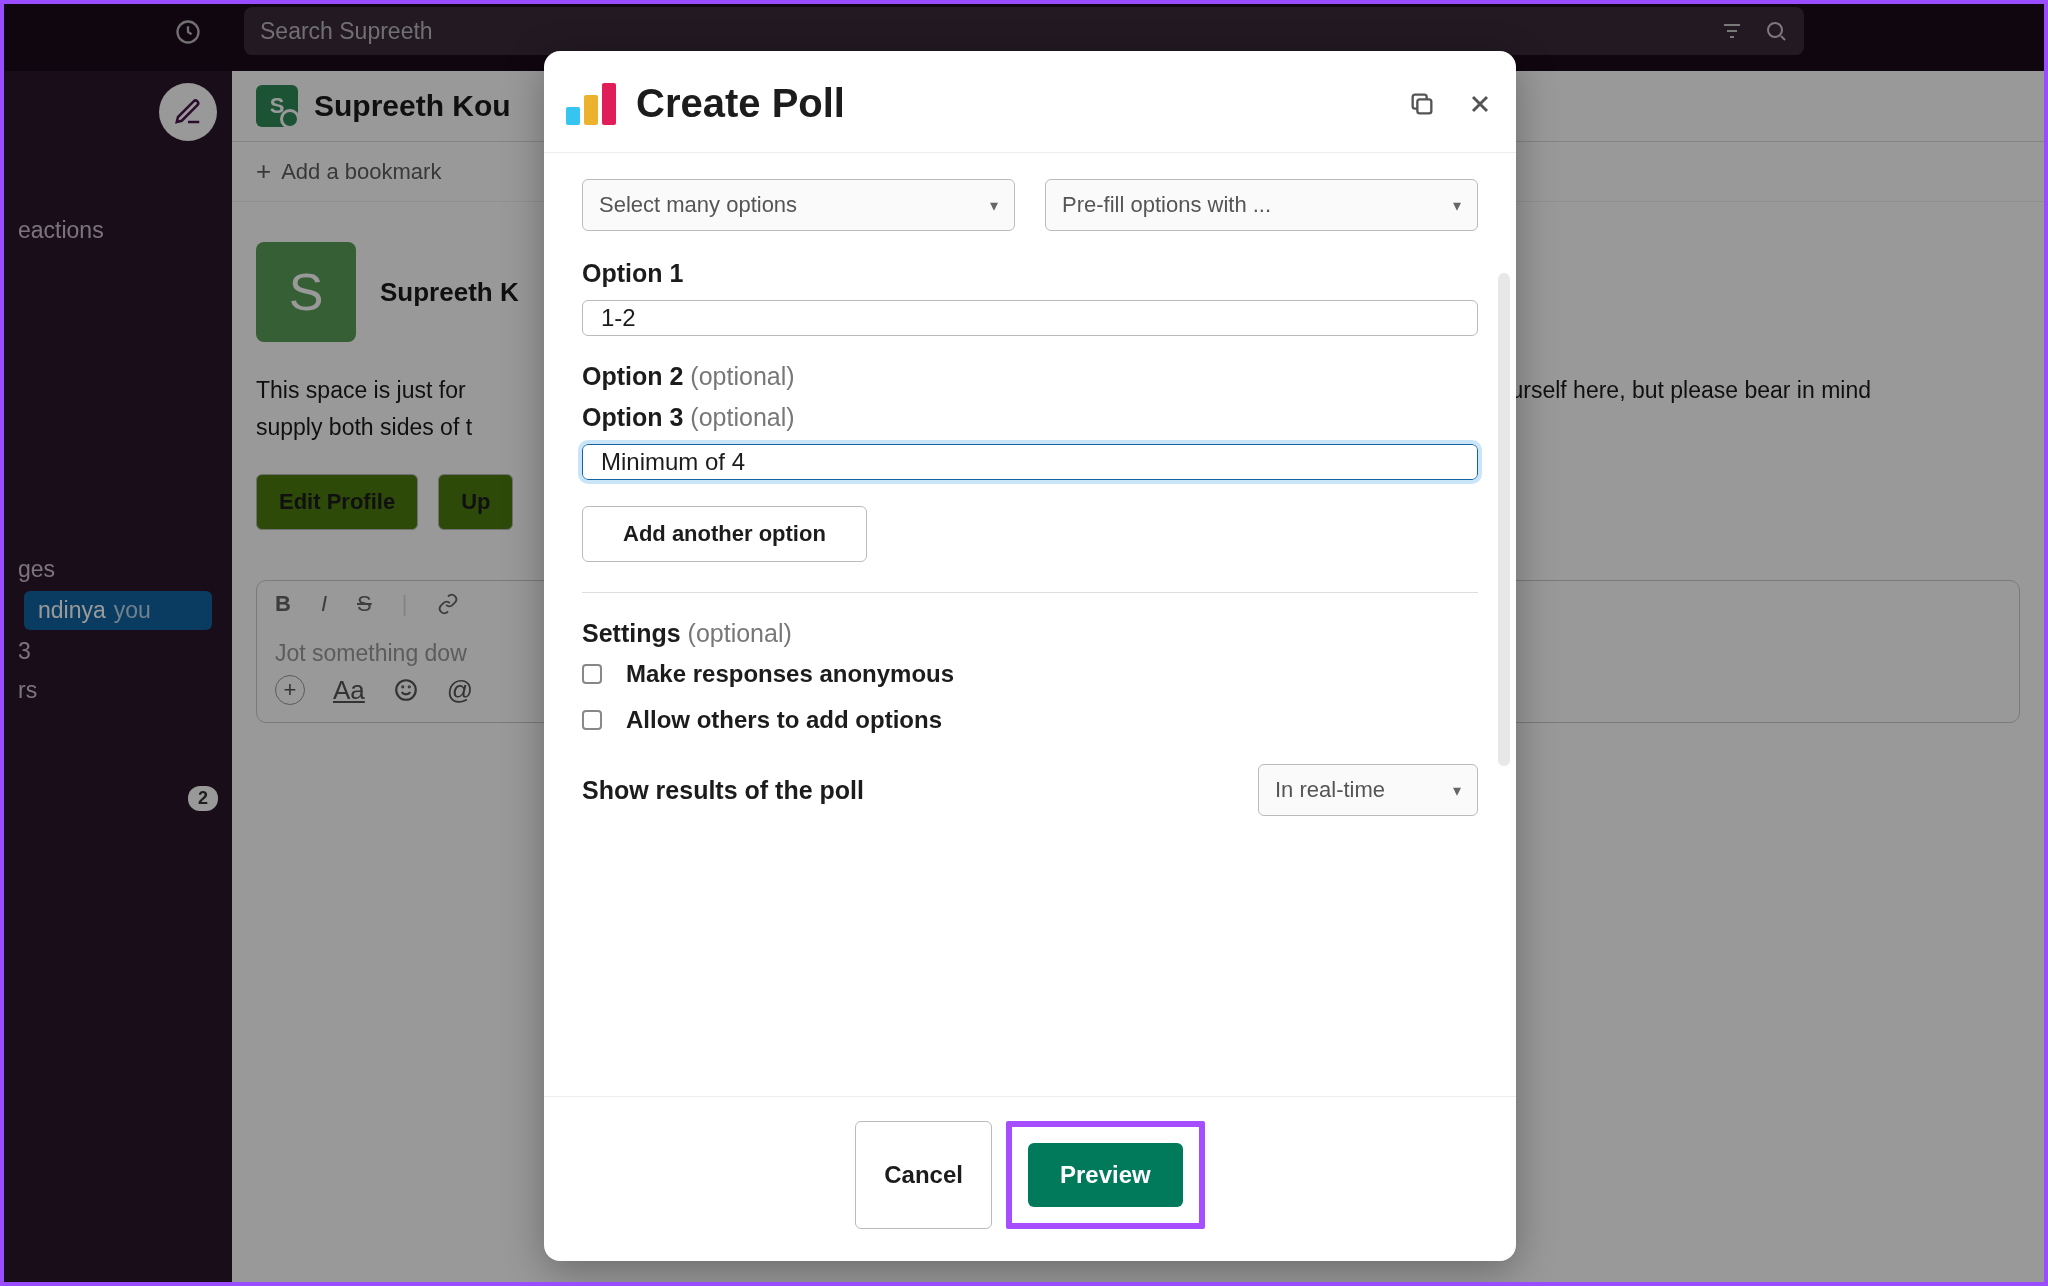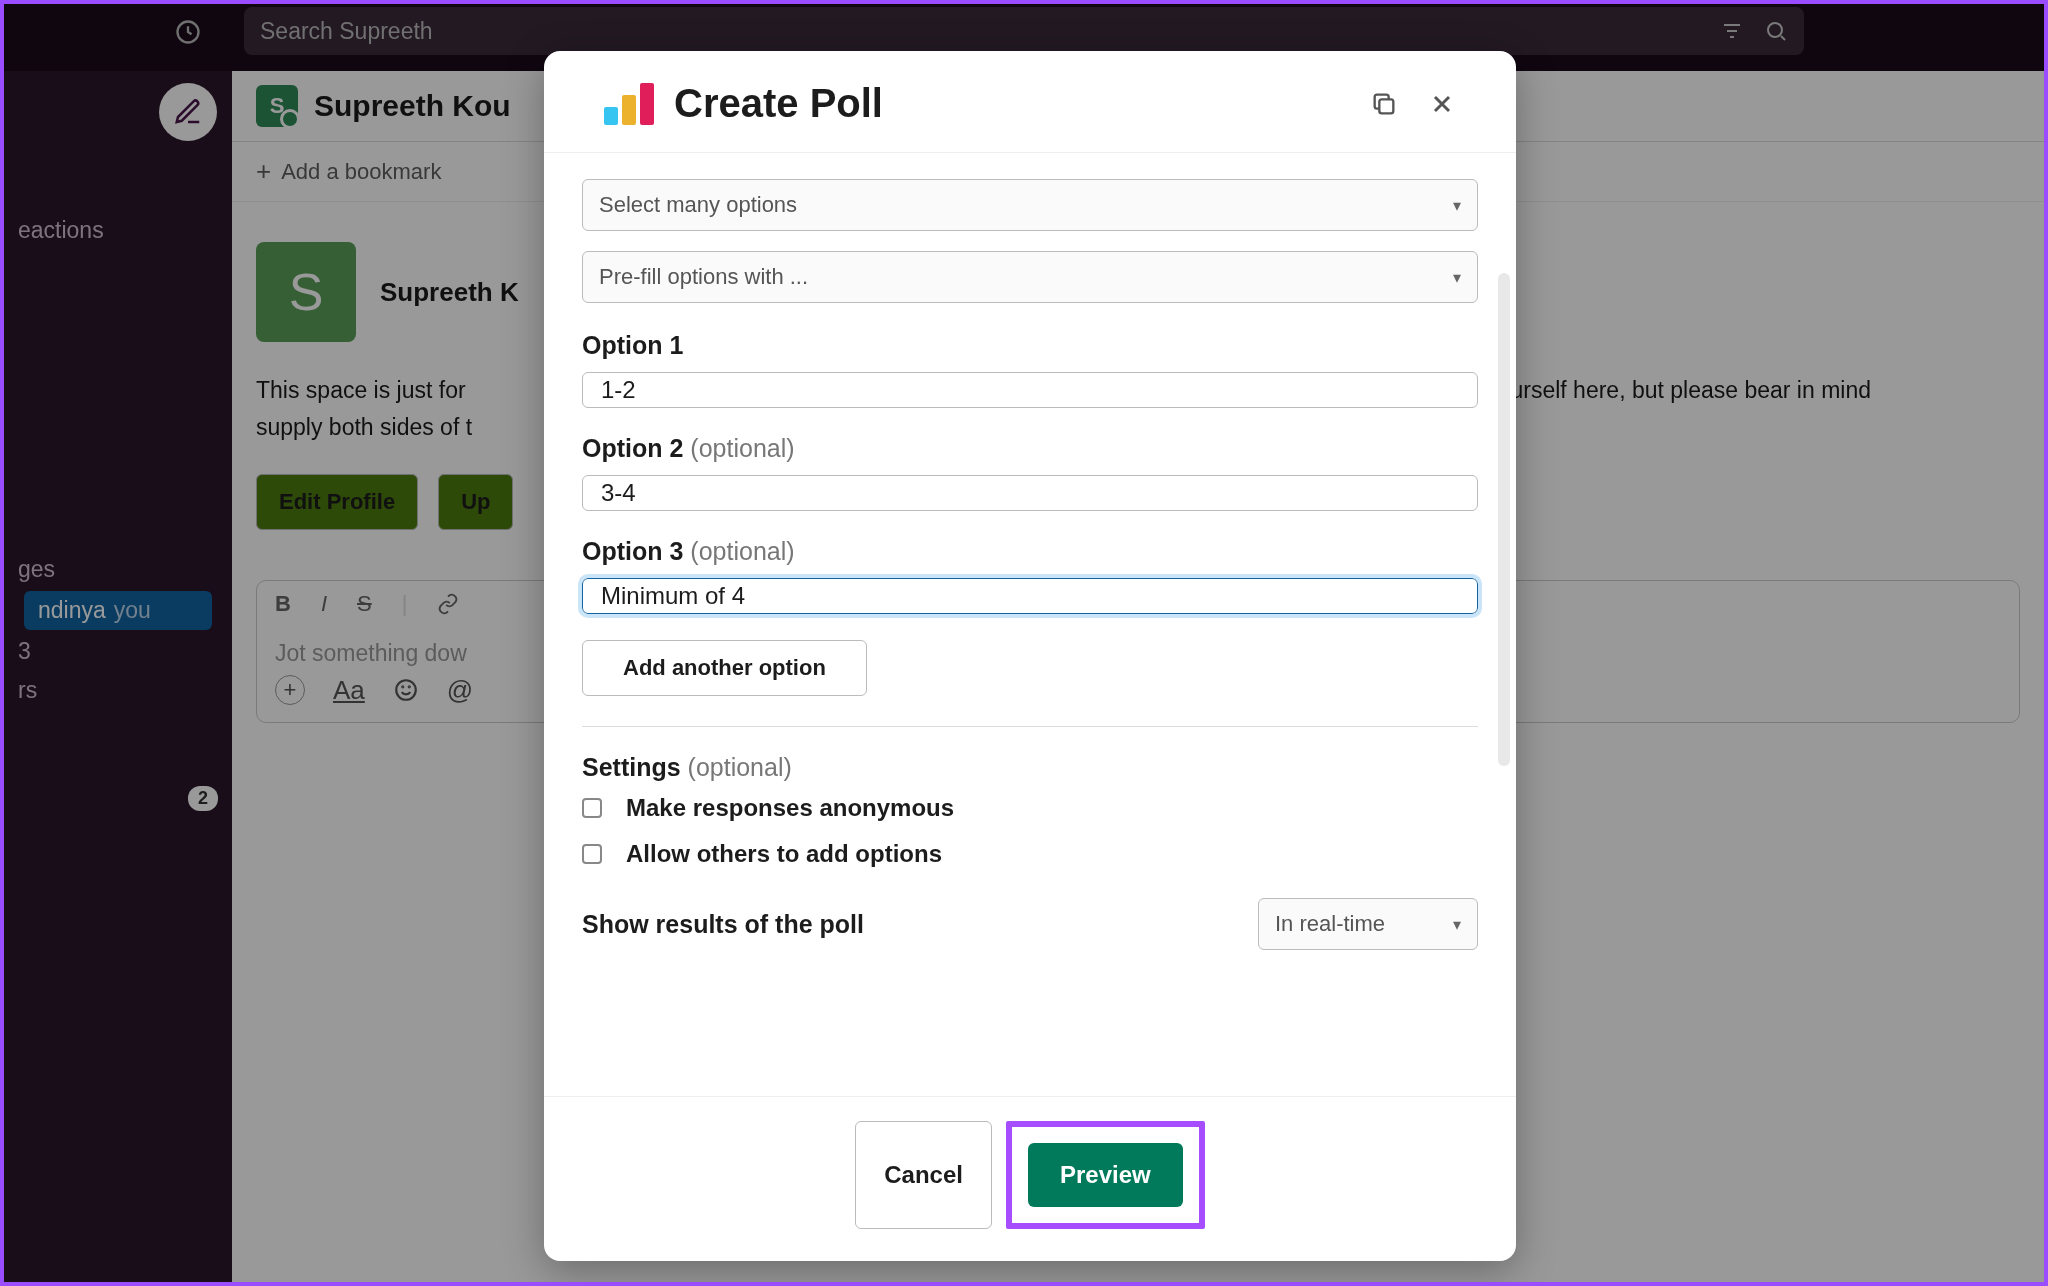--- a/index.html
+++ b/index.html
@@ -196,21 +196,21 @@
   background: #fff;
   border-radius: 16px;
   z-index: 100;
   box-shadow: 0 10px 40px rgba(0,0,0,0.3);
   display:flex;
   flex-direction:column;
 }
 .modal-header {
   display:flex;
   align-items:center;
-  padding: 30px 60px 26px;
+  padding: 30px 22px 26px;
   border-bottom: 1px solid #eee;
   gap:20px;
 }
 .poll-icon {
   display:flex;
   align-items:flex-end;
   gap:4px;
   height:42px;
 }
 .poll-icon div{width:14px;border-radius:2px;}
@@ -227,21 +227,21 @@
 }
 .scroll-track{
   position:absolute;
   right: 6px;
   top: 120px;
   bottom: 330px;
   width: 12px;
   background: #e8e8e8;
   border-radius: 6px;
 }
-.select-row{ display:flex; gap:20px; margin-bottom: 28px; flex-direction: column;}
+.select-row{ display:flex; gap:30px; margin-bottom: 28px;}
 .select {
   border:1px solid #bbb;
   border-radius:6px;
   padding: 12px 16px;
   font-size:22px;
   color:#555;
   display:flex;
   align-items:center;
   justify-content:space-between;
   flex:1;
@@ -480,21 +480,20 @@
       </div>
     </div>
 
     <div class="field-label">Option 1</div>
     <input class="text-input" value="1-2" style="">
 
     <div class="field-label">
       <span>Option 2</span>
       <span class="optional">(optional)</span>
     </div>
-    <input class="text-input" value="3-4" style="">
 
     <div class="field-label">
       <span>Option 3</span>
       <span class="optional">(optional)</span>
     </div>
     <input class="text-input focused" value="Minimum of 4" style="">
 
     <button class="add-btn">Add another option</button>
 
     <div class="divider"></div>

